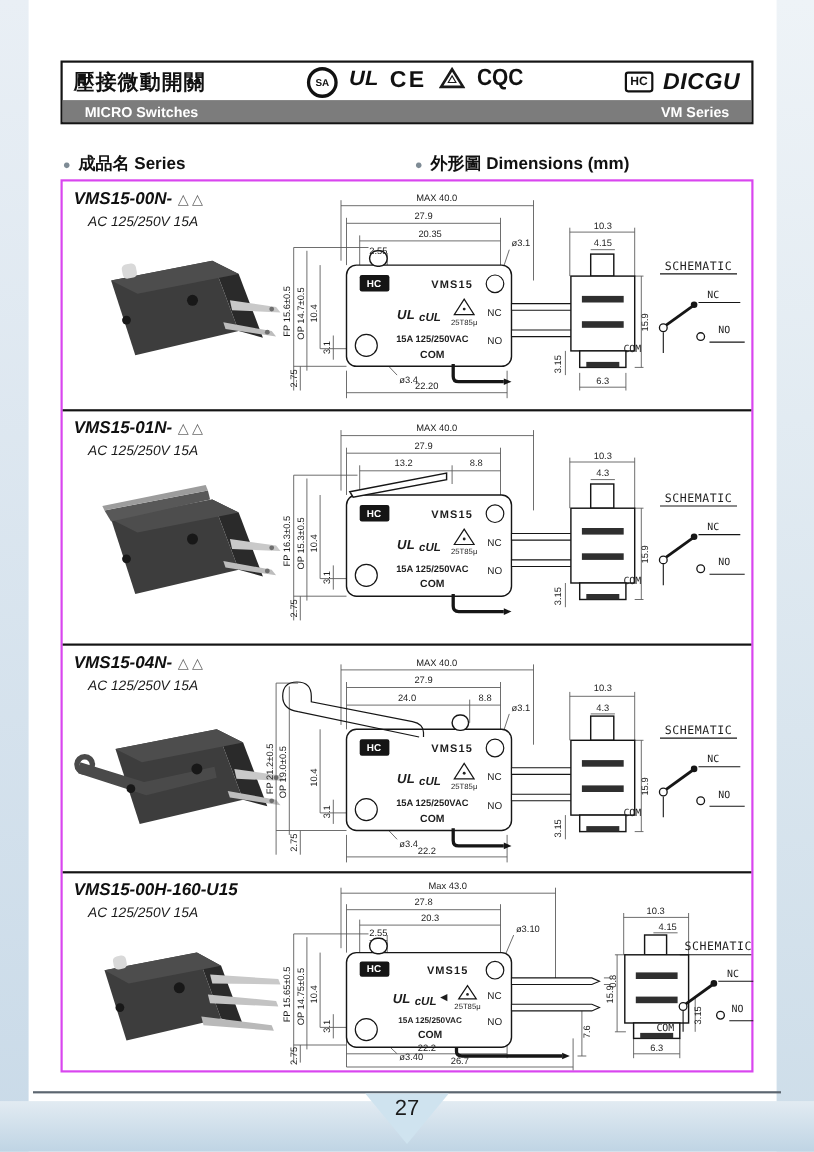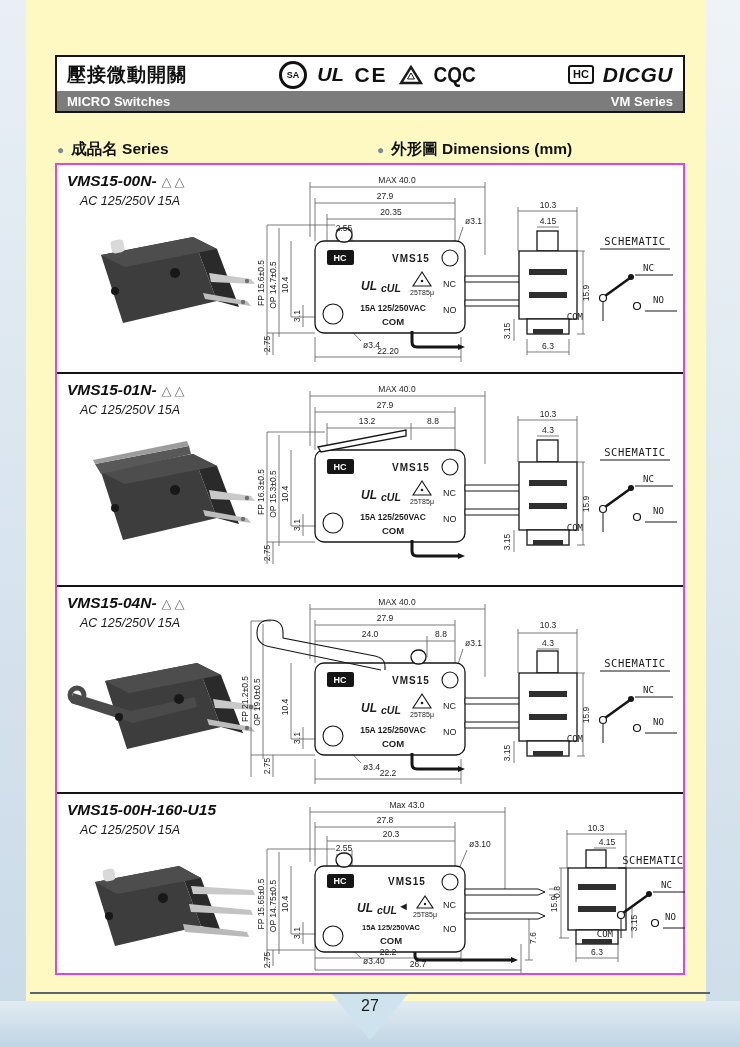--- a/index.html
+++ b/index.html
@@ -1,33 +1,33 @@
 <!DOCTYPE html>
 <html><head>
 <meta charset="utf-8">
 <style>
   body{margin:0;background:#9fb2c0}
-  .page{position:relative;width:740px;height:1047px;background:#fef9c3;font-family:"Liberation Sans",sans-serif;overflow:hidden;margin:0 auto}
+  .page{position:relative;width:740px;height:1047px;background:#ffffff;font-family:"Liberation Sans",sans-serif;overflow:hidden;margin:0 auto}
   .edge{position:absolute;pointer-events:none}
   .edge-l{left:0;top:0;width:26px;height:100%;background:linear-gradient(180deg,#e9eff5,#c9dae8)}
   .edge-r{right:0;top:0;width:34px;height:100%;background:linear-gradient(180deg,#eef3f7,#cddde9)}
   .edge-b{left:0;bottom:0;width:100%;height:46px;background:linear-gradient(180deg,#e2ebf2,#bfd4e4)}
 
   .header-box{position:absolute;left:55px;top:55px;width:630px;height:58px;border:2px solid #141414;background:#fff;box-sizing:border-box}
   .header-top{display:flex;align-items:center;justify-content:space-between;height:33px;padding:1px 10px 0 10px}
   .title-zh{font-size:19px;font-weight:bold;color:#111;letter-spacing:1px}
-  .logo-row{display:flex;align-items:center;gap:11px}
+  .logo-row{display:flex;align-items:flex-start;gap:11px}
   .csa{width:22px;height:22px;border:3px solid #111;border-radius:50%;display:flex;align-items:center;justify-content:center;font-weight:bold;font-size:9px;color:#111}
   .ul-logo{font-size:19px;font-weight:900;font-style:italic;color:#111;transform:scaleX(1.05)}
   .ce-logo{font-size:21px;font-weight:bold;letter-spacing:2px;color:#111}
   .cqc-logo{font-size:19px;font-weight:600;color:#111;transform:scaleY(1.12)}
   .brand-row{display:flex;align-items:center;gap:9px}
   .hc-box{border:2px solid #111;border-radius:3px;padding:0 3px;font-weight:bold;font-size:11px;height:15px;line-height:15px;color:#111}
   .brand{font-size:21px;font-weight:bold;font-style:italic;color:#111;letter-spacing:.5px}
-  .header-bar{display:flex;justify-content:space-between;align-items:center;height:20px;background:#7c7c7c;color:#fff;font-weight:bold;font-size:13px;padding:0 10px}
+  .header-bar{display:flex;justify-content:space-between;align-items:center;height:20px;background:#7c7c7c;color:#fff;font-weight:bold;font-size:13px;padding:0 20px}
 
   .section-row{position:absolute;left:55px;top:139px;width:630px;font-weight:bold;font-size:15.5px;color:#111}
   .sec{position:absolute;display:flex;align-items:center;gap:7px;white-space:nowrap}
   .sec-left{left:2px}.sec-right{left:322px}
   .bullet{color:#7e8b95;font-size:12px}
 
   .main-box{position:absolute;left:55px;top:163px;width:630px;height:812px;border:2px solid #d946ef;box-sizing:border-box;background:#fff}
   .row{position:absolute;left:0;width:626px;box-sizing:border-box}
   .r1{top:0;height:207px}
   .r2{top:207px;height:159px;border-top:2px solid #141414}
@@ -57,21 +57,21 @@
   .mkc{font-size:9.5px;font-weight:bold;text-anchor:middle}
   .arrowm{font-size:11px}
   .scht{font-size:10.5px;font-family:"DejaVu Sans Mono",monospace;text-anchor:middle;letter-spacing:.5px}
   .schl{font-size:9px;font-family:"DejaVu Sans Mono",monospace}
   .pinl{stroke:#161616;stroke-width:3;fill:none}
   .pin{fill:#fff;stroke:#161616;stroke-width:1}
   .lever-ln{stroke:#161616;stroke-width:2.6}
 
   .foot-line{position:absolute;left:30px;top:992px;width:680px;border-top:2px solid #5c6670}
   .page-tri{position:absolute;left:332px;top:994px;width:0;height:0;border-left:38px solid transparent;border-right:38px solid transparent;border-top:46px solid #cfe3ef}
-  .page-num{position:absolute;left:332px;top:997px;width:76px;text-align:center;font-size:16px;color:#1c1c1c}
+  .page-num{position:absolute;left:332px;top:997px;width:76px;text-align:center;font-size:20px;color:#1c1c1c}
 </style>
 </head>
 <body>
 
 <div class="page">
   <div class="edge edge-l"></div>
   <div class="edge edge-r"></div>
   <div class="edge edge-b"></div>
 
   <div class="header-box">

